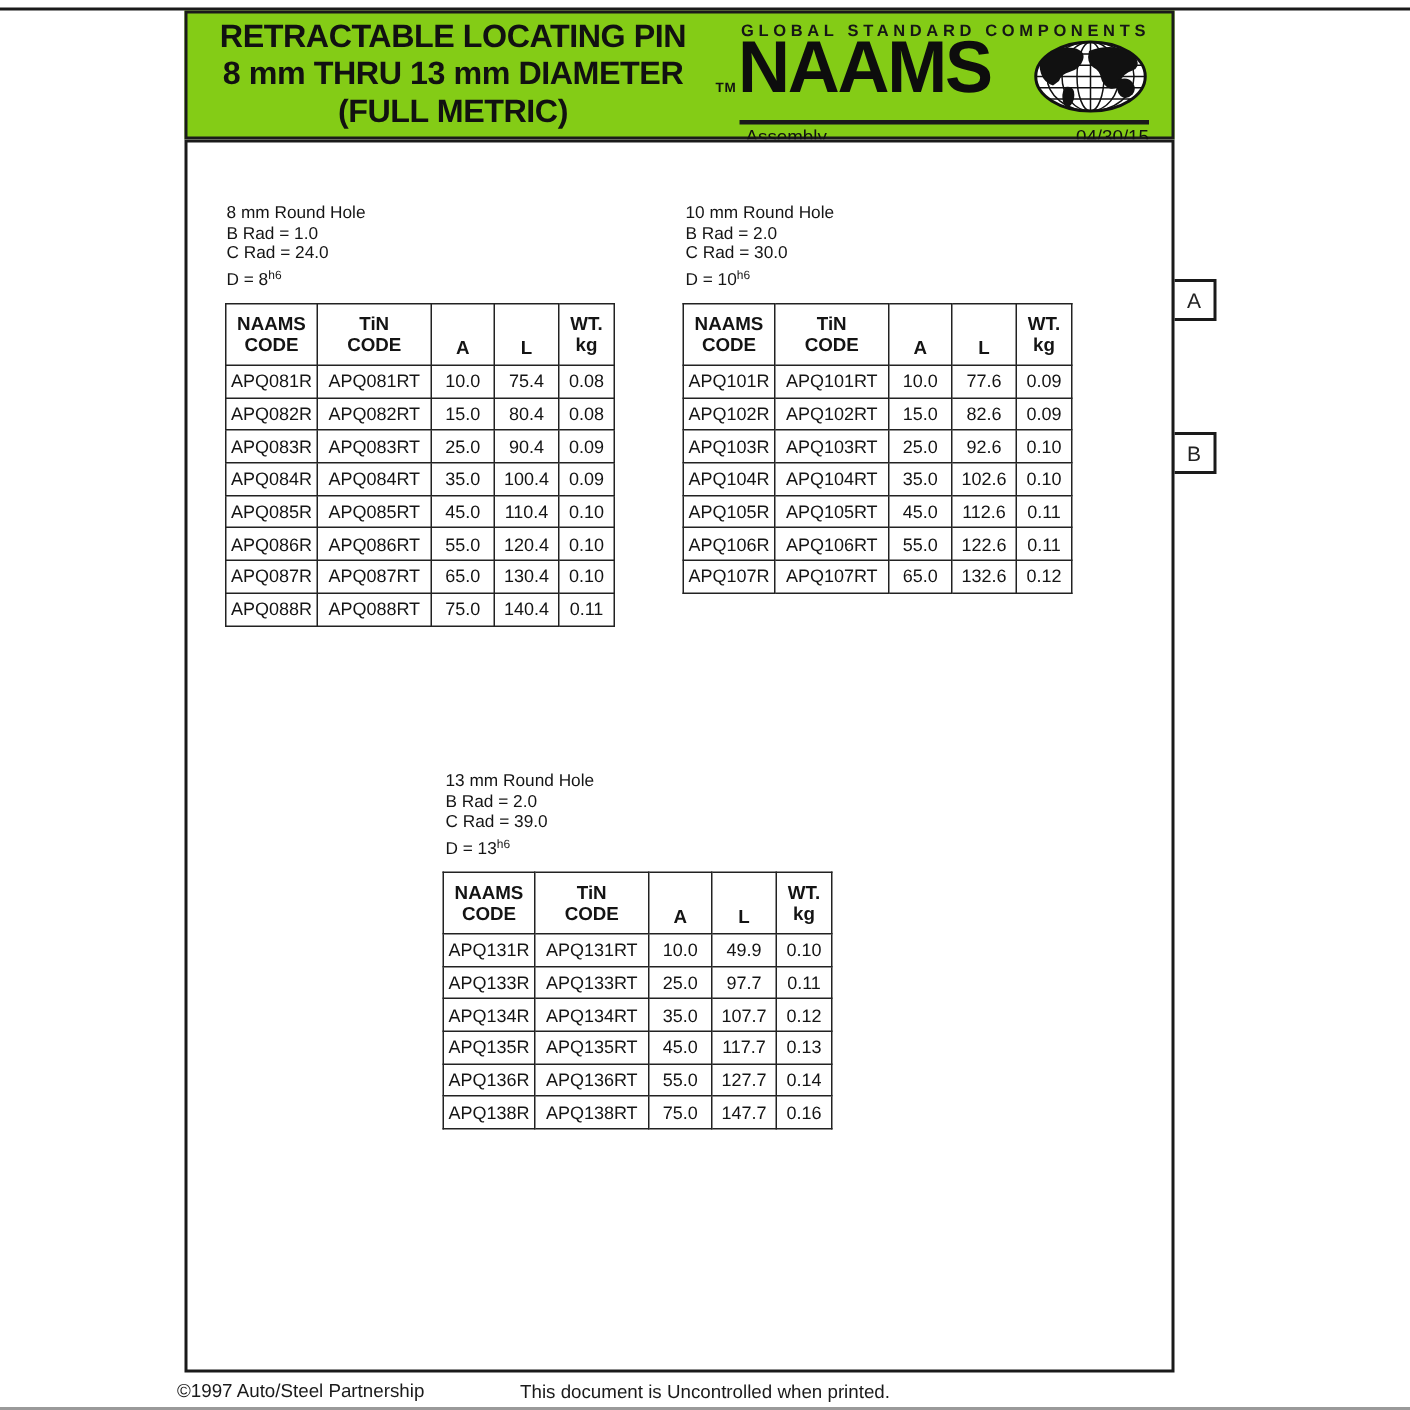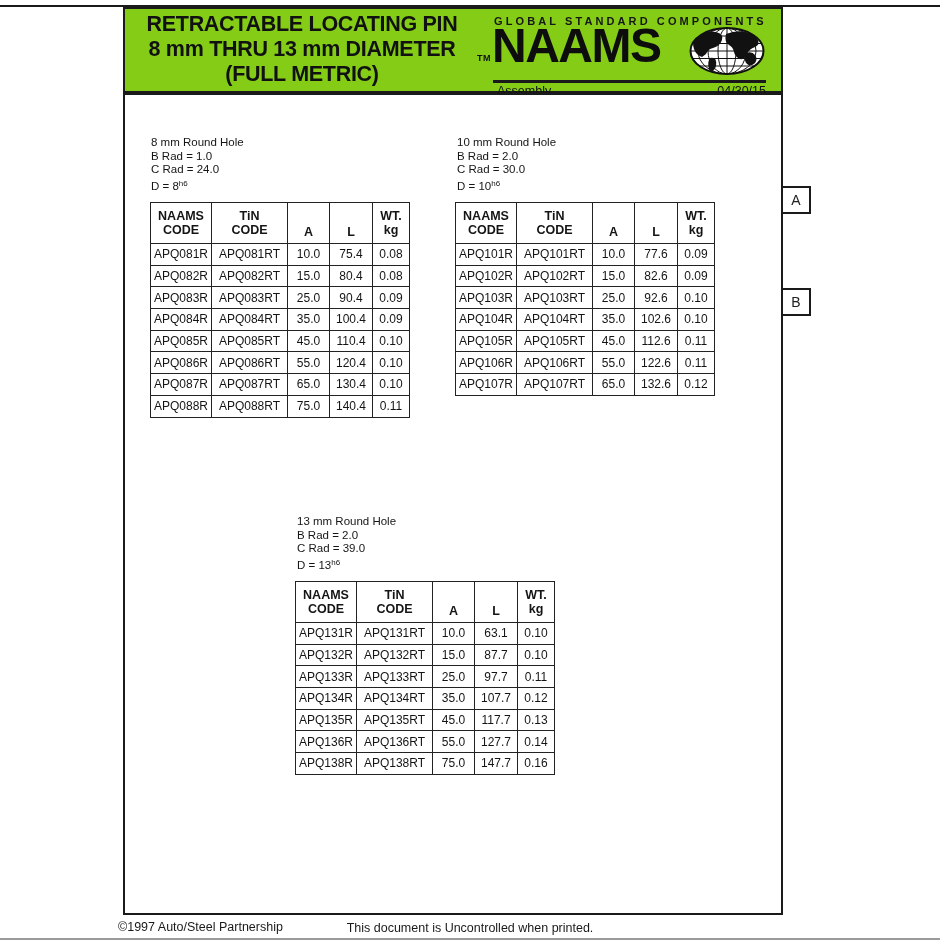--- a/index.html
+++ b/index.html
@@ -311,28 +311,21 @@
         <th class="th-bottom">A</th>
         <th class="th-bottom">L</th>
         <th><span>WT.</span><br><span>kg</span></th>
       </tr>
     </thead>
     <tbody>
         <tr>
           <td>APQ131R</td>
           <td>APQ131RT</td>
           <td>10.0</td>
-          <td>63.1</td>
-          <td>0.10</td>
-        </tr>
-        <tr>
-          <td>APQ132R</td>
-          <td>APQ132RT</td>
-          <td>15.0</td>
-          <td>87.7</td>
+          <td>49.9</td>
           <td>0.10</td>
         </tr>
         <tr>
           <td>APQ133R</td>
           <td>APQ133RT</td>
           <td>25.0</td>
           <td>97.7</td>
           <td>0.11</td>
         </tr>
         <tr>

